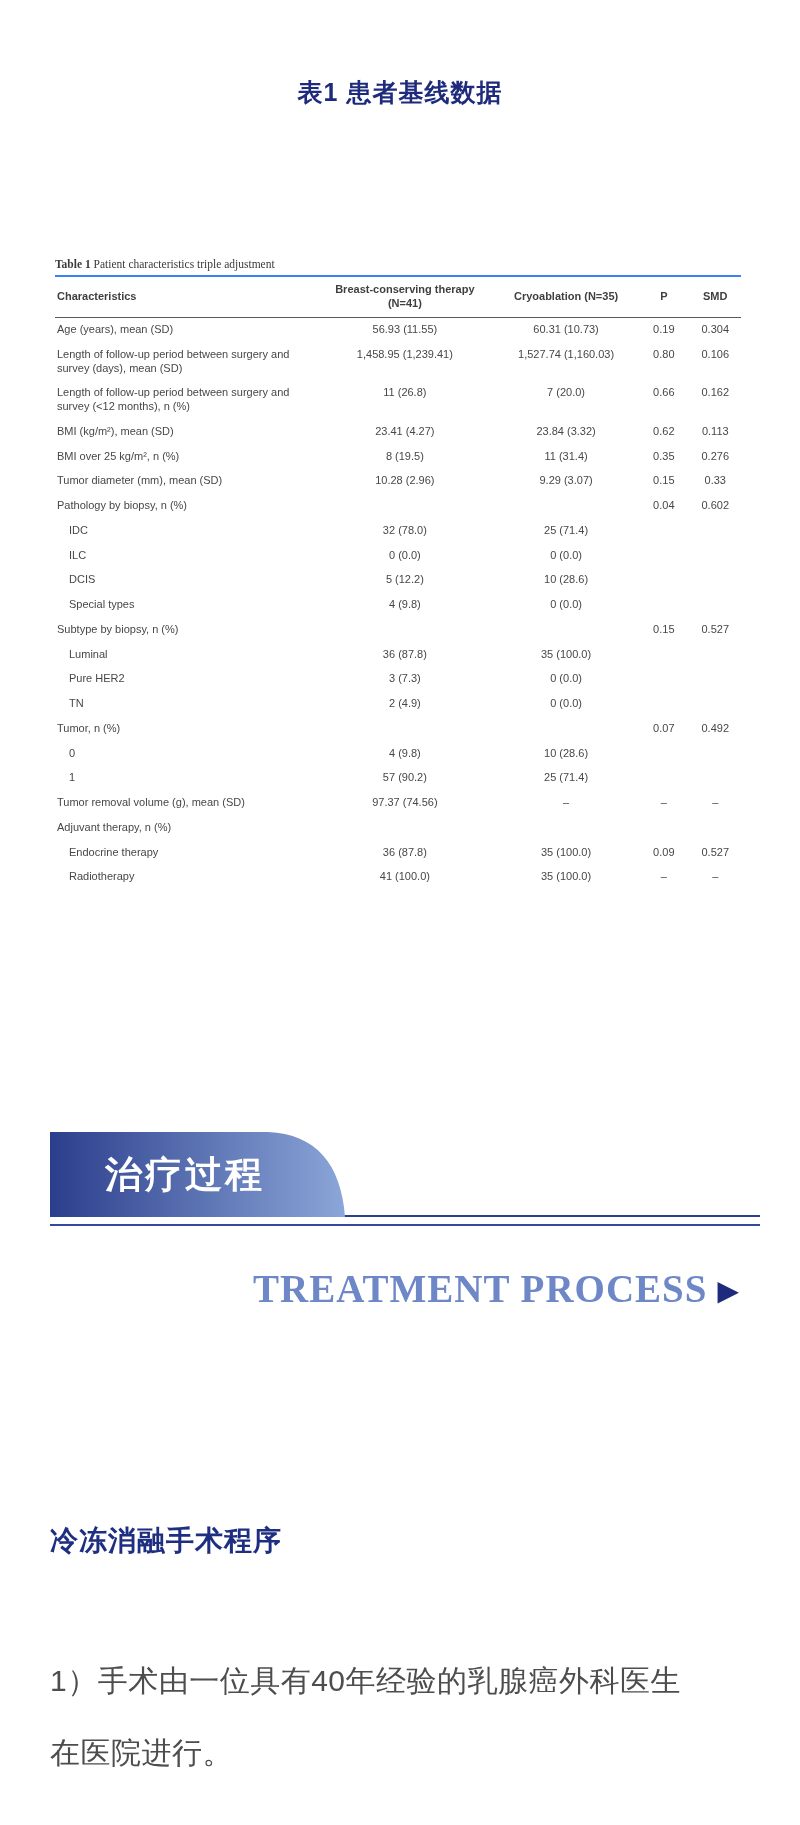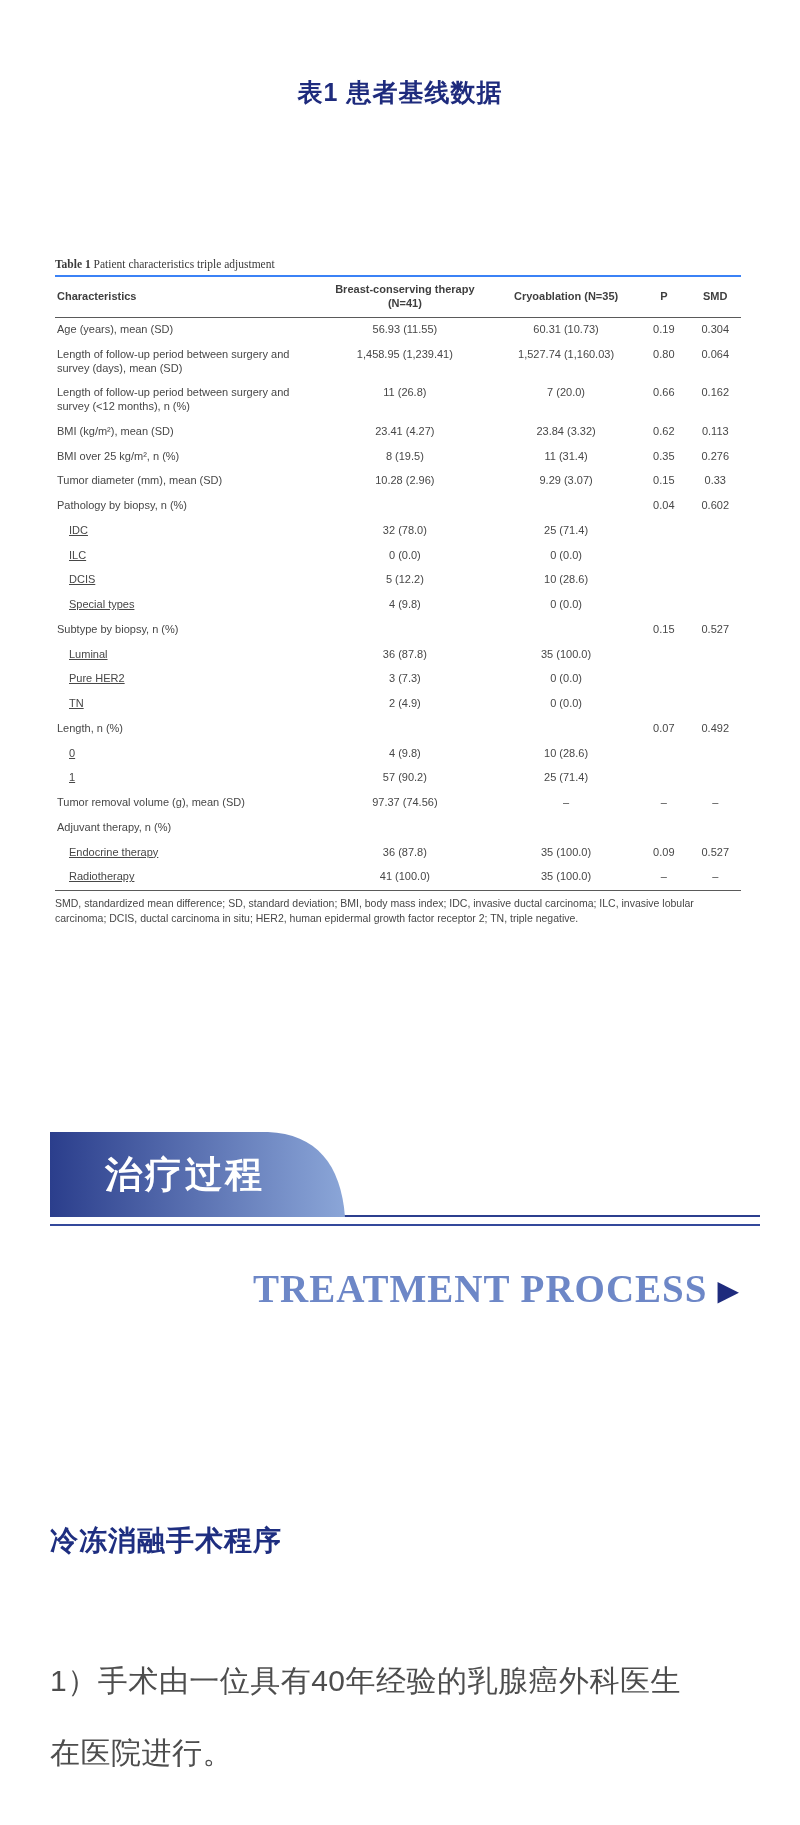--- a/index.html
+++ b/index.html
@@ -13,21 +13,21 @@
   
   .table-wrap{position:absolute;top:258px;left:55px;width:686px;color:#474747;}
   .tbl-caption{font-family:"Liberation Serif",serif;font-size:11.5px;color:#3a3a3a;margin-bottom:5px;}
   .tbl-caption b{font-weight:bold;}
   table.jtable{width:100%;border-collapse:collapse;font-size:11px;line-height:1.25;color:#474747;}
   table.jtable thead th{font-weight:bold;text-align:center;padding:6px 2px;
     border-top:2px solid #3b82f6;border-bottom:1.5px solid #5a5a5a;color:#3f3f3f;}
   table.jtable thead th.h-left{text-align:left;}
   table.jtable td{padding:5.5px 2px;vertical-align:top;}
   td.c-label{text-align:left;width:38%;}
-  td.c-label.indent{padding-left:14px;text-decoration:underline;}
+  td.c-label.indent{padding-left:14px;}
   td.c-val{text-align:center;}
   .col-bct{width:26%;margin-top:30px;}.col-cryo{width:21%;}.col-p{width:7.5%;}.col-smd{width:7.5%;}
   .tbl-footnote{border-top:1.5px solid #5a5a5a;margin-top:0;padding-top:5px;
     font-size:10.5px;line-height:1.5;color:#474747;}
 
   
   .rule-1{position:absolute;top:1215px;left:50px;width:710px;height:2px;background:#2c3f8e;}
   .rule-2{position:absolute;top:1224px;left:50px;width:710px;height:2px;background:#34499b;}
   .banner{position:absolute;top:1132px;left:50px;width:300px;height:78px;padding-left:30px;}
   .banner svg{position:absolute;top:0;left:0;}
@@ -76,21 +76,21 @@
             <td class="c-val">56.93 (11.55)</td>
             <td class="c-val">60.31 (10.73)</td>
             <td class="c-val">0.19</td>
             <td class="c-val">0.304</td>
           </tr>
           <tr>
             <td class="c-label">Length of follow-up period between surgery and survey (days), mean (SD)</td>
             <td class="c-val">1,458.95 (1,239.41)</td>
             <td class="c-val">1,527.74 (1,160.03)</td>
             <td class="c-val">0.80</td>
-            <td class="c-val">0.064</td>
+            <td class="c-val">0.106</td>
           </tr>
           <tr>
             <td class="c-label">Length of follow-up period between surgery and survey (&lt;12 months), n (%)</td>
             <td class="c-val">11 (26.8)</td>
             <td class="c-val">7 (20.0)</td>
             <td class="c-val">0.66</td>
             <td class="c-val">0.162</td>
           </tr>
           <tr>
             <td class="c-label">BMI (kg/m²), mean (SD)</td>
@@ -170,21 +170,21 @@
             <td class="c-val"></td>
           </tr>
           <tr>
             <td class="c-label indent">TN</td>
             <td class="c-val">2 (4.9)</td>
             <td class="c-val">0 (0.0)</td>
             <td class="c-val"></td>
             <td class="c-val"></td>
           </tr>
           <tr>
-            <td class="c-label">Length, n (%)</td>
+            <td class="c-label">Tumor, n (%)</td>
             <td class="c-val"></td>
             <td class="c-val"></td>
             <td class="c-val">0.07</td>
             <td class="c-val">0.492</td>
           </tr>
           <tr>
             <td class="c-label indent">0</td>
             <td class="c-val">4 (9.8)</td>
             <td class="c-val">10 (28.6)</td>
             <td class="c-val"></td>
@@ -220,21 +220,20 @@
           </tr>
           <tr>
             <td class="c-label indent">Radiotherapy</td>
             <td class="c-val">41 (100.0)</td>
             <td class="c-val">35 (100.0)</td>
             <td class="c-val">–</td>
             <td class="c-val">–</td>
           </tr>
         </tbody>
     </table>
-    <div class="tbl-footnote">SMD, standardized mean difference; SD, standard deviation; BMI, body mass index; IDC, invasive ductal carcinoma; ILC, invasive lobular carcinoma; DCIS, ductal carcinoma in situ; HER2, human epidermal growth factor receptor 2; TN, triple negative.</div>
   </div>
 
   <div class="rule-1"></div>
   <div class="rule-2"></div>
 
   <div class="banner">
     <svg width="300" height="85" viewBox="0 0 300 85">
       <defs>
         <linearGradient id="bannerGrad" x1="0" y1="0" x2="1" y2="0">
           <stop offset="0" stop-color="#2b3e8c"></stop>

